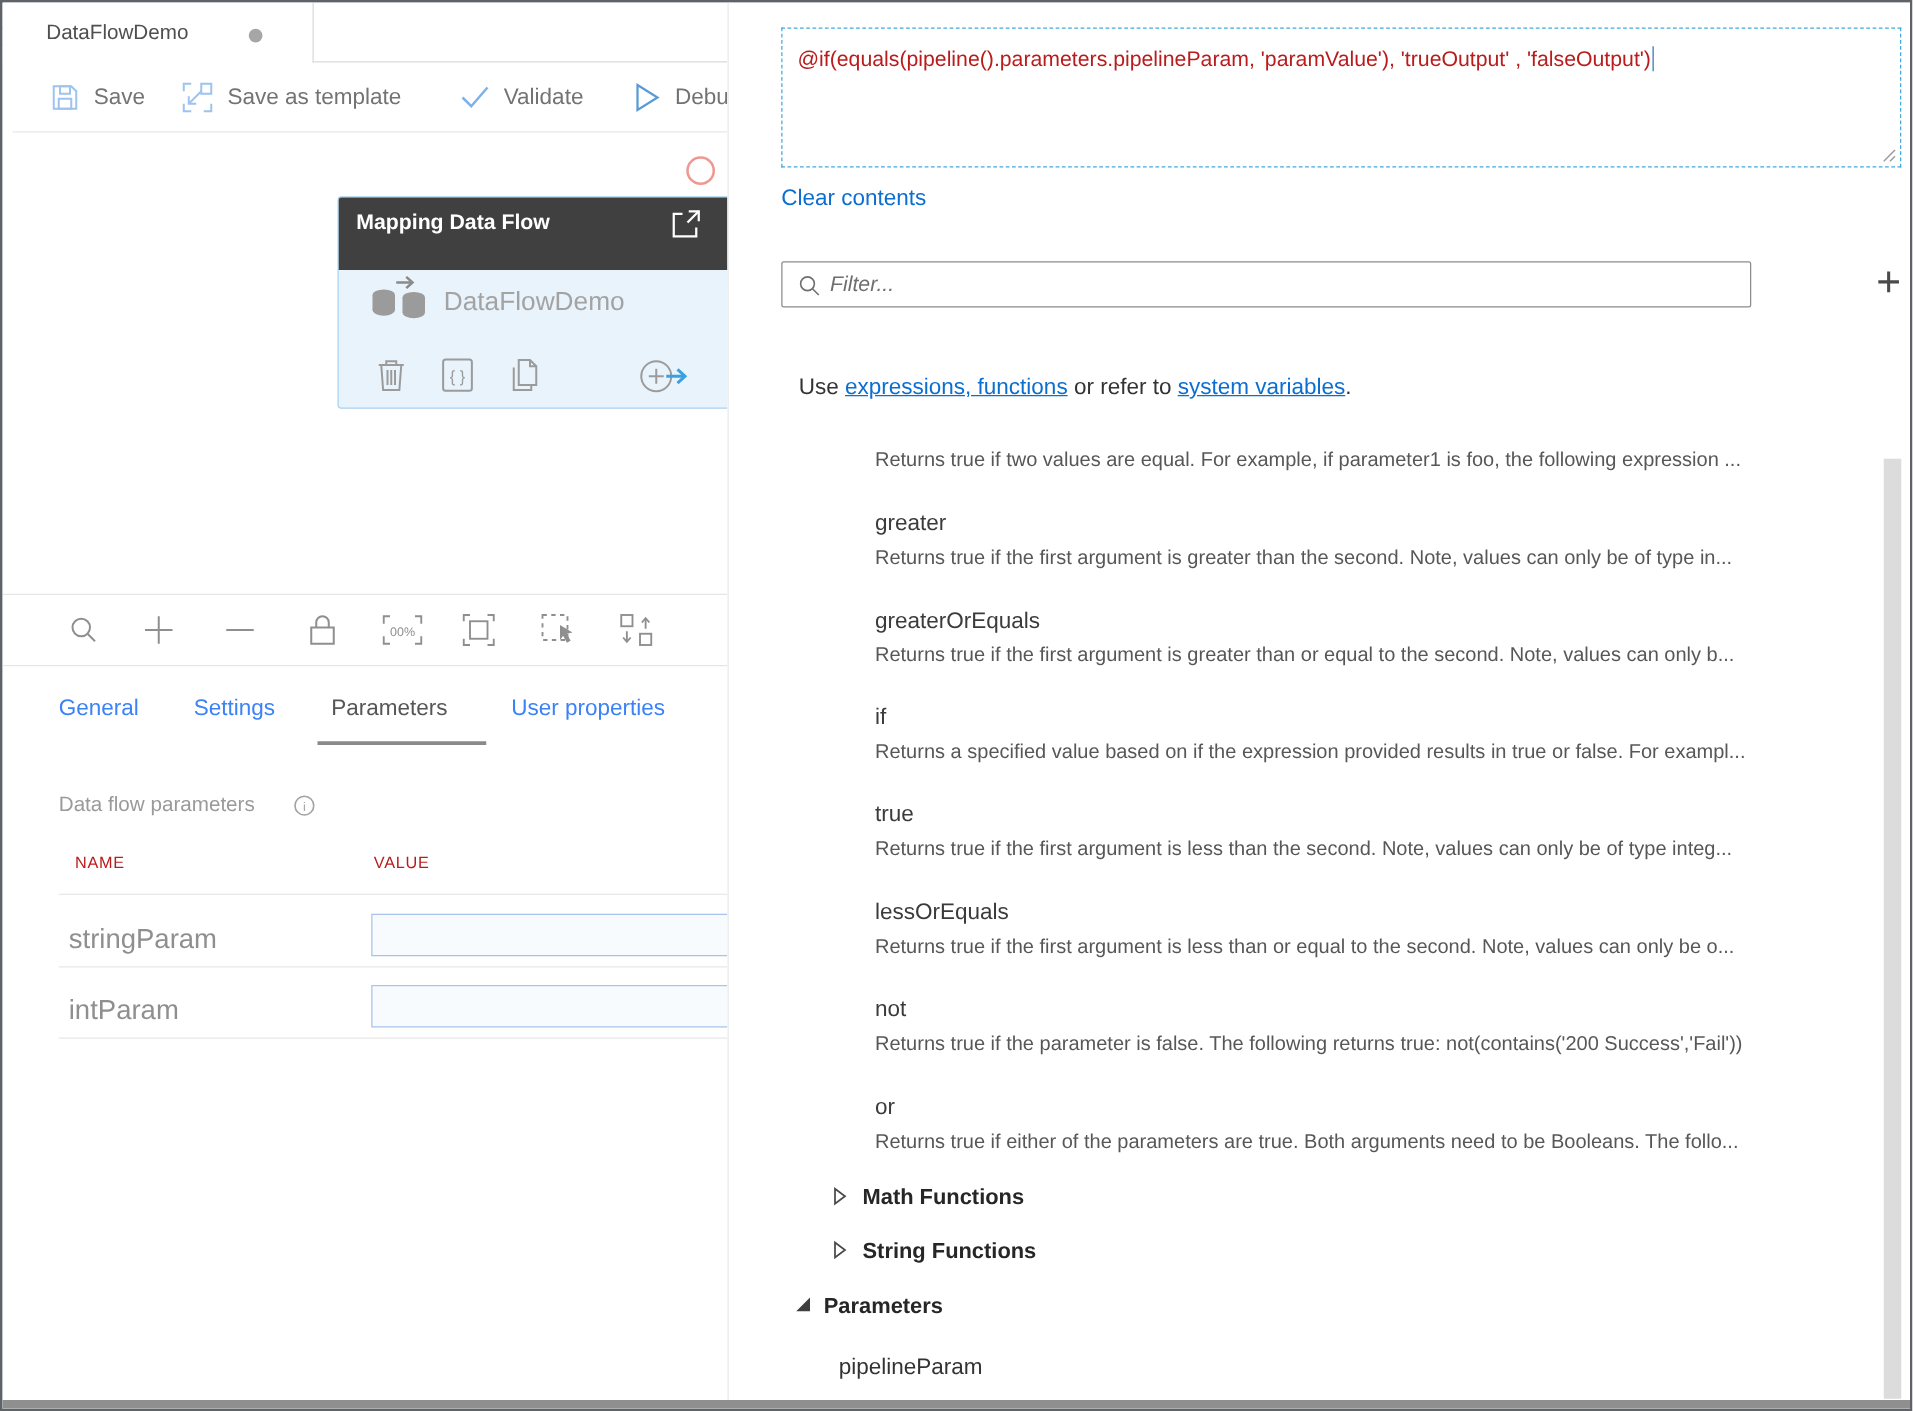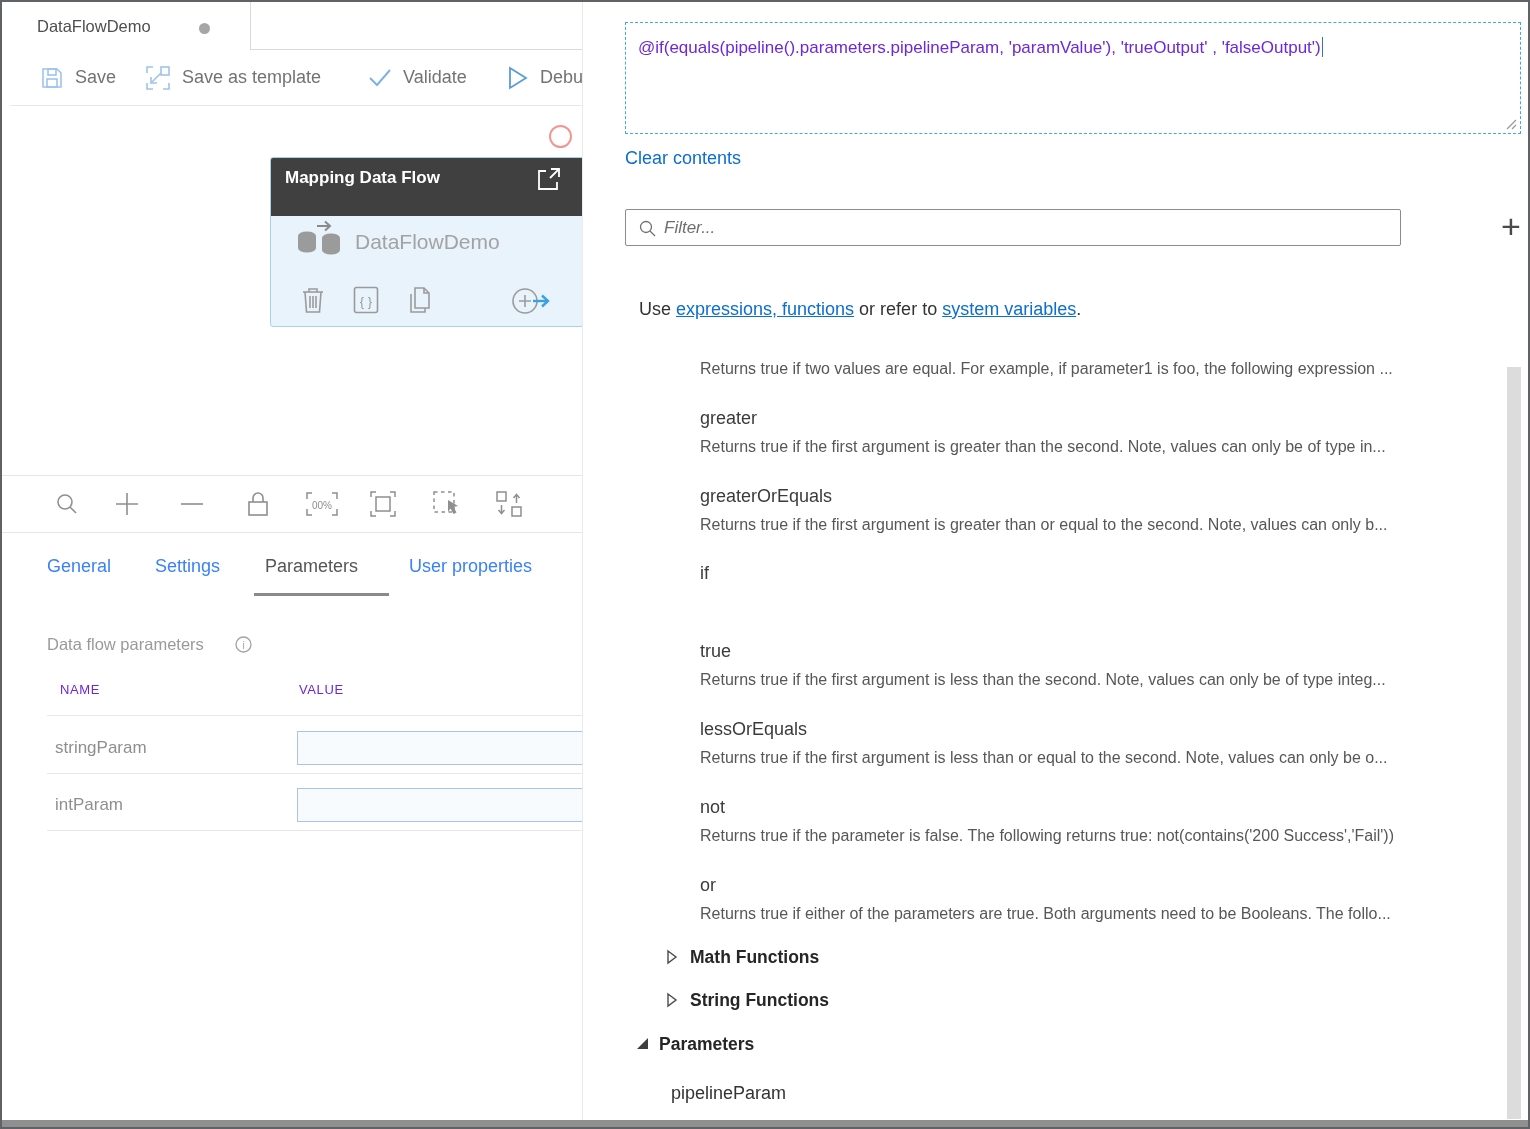--- a/index.html
+++ b/index.html
@@ -47,33 +47,33 @@
     border-top:1px solid #e5e5e5; border-bottom:1px solid #e5e5e5; }
   .zt-icon{ position:absolute; top:50%; transform:translateY(-50%); cursor:pointer; }
 
   .panel-tabs{ position:absolute; left:0; top:532px; width:100%; height:64px; }
   .ptab{ position:absolute; top:22px; font-size:18px; color:#3b82f6; cursor:pointer; white-space:nowrap; }
   .ptab.active{ color:#565656; }
   .ptab-underline{ position:absolute; left:252px; top:59px; width:135px; height:3px; background:#8a8a8a; }
 
   .params-title{ position:absolute; left:45px; top:633px; font-size:16.5px; color:#9a9a9a; }
   .info-icon{ position:absolute; left:233px; top:634px; }
-  .th{ position:absolute; top:680px; font-size:13px; letter-spacing:.6px; color:#6d28d9; }
+  .th{ position:absolute; top:680px; font-size:13px; letter-spacing:.6px; color:#b91c1c; }
   .tline{ position:absolute; left:45px; width:535px; height:1px; background:#e8e8e8; }
-  .trow-label{ position:absolute; left:53px; font-size:17px; color:#8f8f8f; }
+  .trow-label{ position:absolute; left:53px; font-size:22px; color:#8f8f8f; }
   .trow-input{ position:absolute; left:295px; width:292px; height:34px;
     border:1px solid #a9c3ea; background:#f8fbfe; font-size:15px; color:#444; padding:0 8px; }
 
   
   .right-panel{ position:absolute; left:580px; top:0; right:0; bottom:7px; background:#fff;
     border-left:1px solid #eaeaea; overflow:hidden; z-index:5; }
 
   .expr-box{ position:absolute; left:42px; top:20px; width:896px; height:112px;
     border:1px dashed #44a8dc; background:#fff; padding:13px 12px;
-    font-size:17px; color:#6d28d9; line-height:24px; white-space:nowrap; overflow:hidden; cursor:text; }
+    font-size:17px; color:#b91c1c; line-height:24px; white-space:nowrap; overflow:hidden; cursor:text; }
   .caret{ display:inline-block; width:0; border-left:1.6px solid #2b7bb9; height:20px;
     vertical-align:text-bottom; margin-left:1px; }
   .resize-handle{ position:absolute; right:3px; bottom:3px; }
 
   .clear-link{ position:absolute; left:42px; top:146px; font-size:18px; color:#0b6ed0; cursor:pointer; }
 
   .filter-box{ position:absolute; left:42px; top:207px; width:776px; height:37px;
     border:1px solid #8c8c8c; border-radius:2px; background:#fff; }
   .filter-box svg{ position:absolute; left:13px; top:10px; }
   .filter-input{ position:absolute; left:38px; top:1px; right:6px; height:33px; border:none;
@@ -334,20 +334,21 @@
 
     <span class="fn-desc" style="top:358px;">Returns true if two values are equal. For example, if parameter1 is foo, the following expression ...</span>
 
     <span class="fn-name" style="top:406px;">greater</span>
     <span class="fn-desc" style="top:436px;">Returns true if the first argument is greater than the second. Note, values can only be of type in...</span>
 
     <span class="fn-name" style="top:484px;">greaterOrEquals</span>
     <span class="fn-desc" style="top:514px;">Returns true if the first argument is greater than or equal to the second. Note, values can only b...</span>
 
     <span class="fn-name" style="top:561px;">if</span>
+    <span class="fn-desc" style="top:591px;">Returns a specified value based on if the expression provided results in true or false. For exampl...</span>
 
     <span class="fn-name" style="top:639px;">true</span>
     <span class="fn-desc" style="top:669px;">Returns true if the first argument is less than the second. Note, values can only be of type integ...</span>
 
     <span class="fn-name" style="top:717px;">lessOrEquals</span>
     <span class="fn-desc" style="top:747px;">Returns true if the first argument is less than or equal to the second. Note, values can only be o...</span>
 
     <span class="fn-name" style="top:795px;">not</span>
     <span class="fn-desc" style="top:825px;">Returns true if the parameter is false. The following returns true: not(contains('200 Success','Fail'))</span>
 

